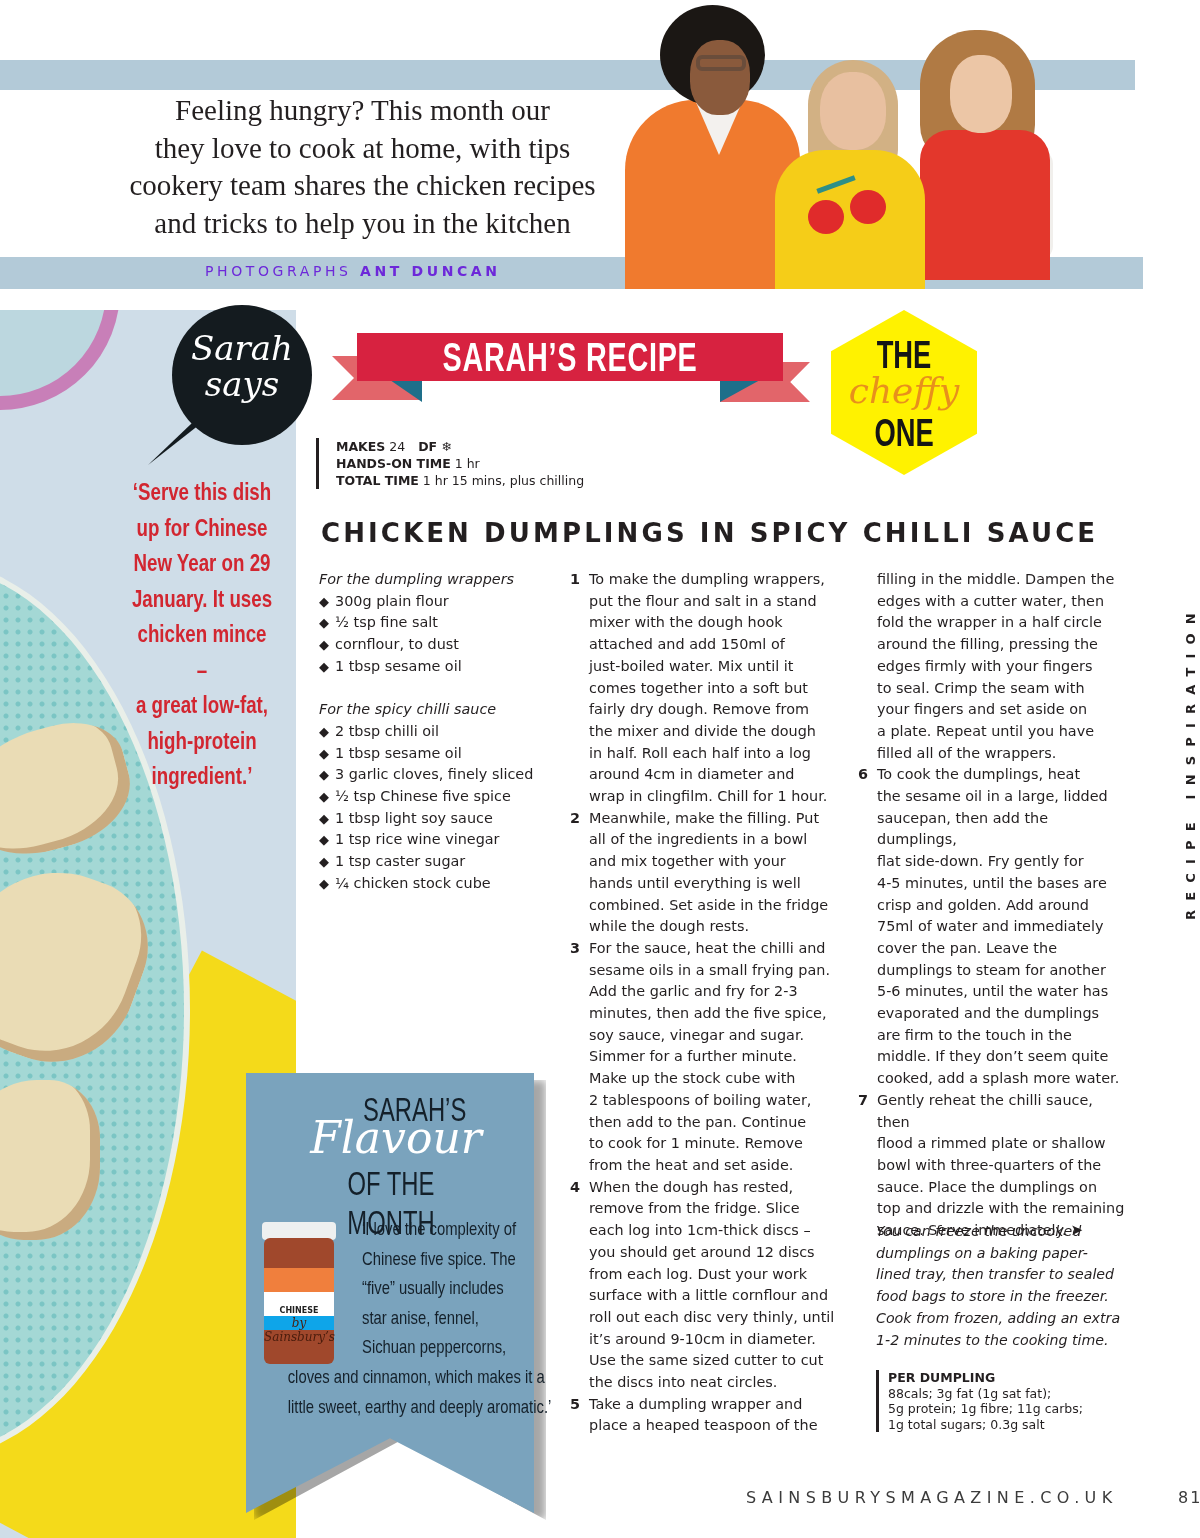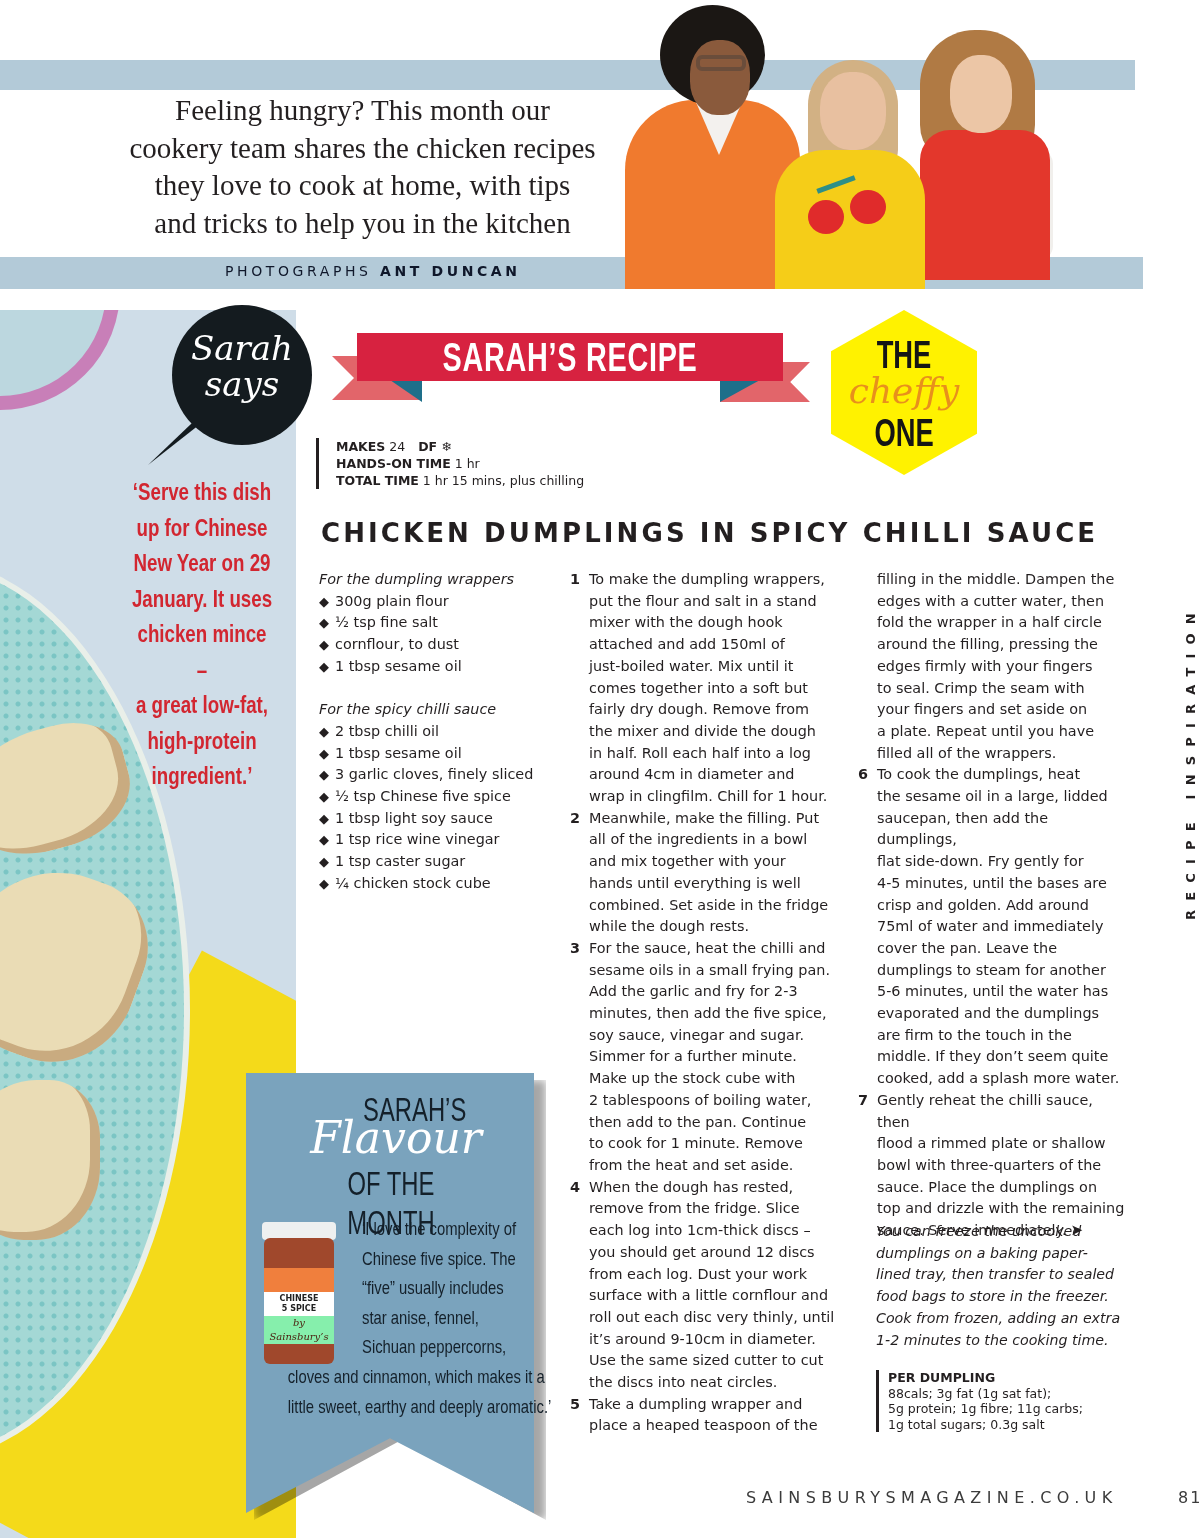--- a/index.html
+++ b/index.html
@@ -10,21 +10,21 @@
   .band-top { position: absolute; left: 0; top: 60px; width: 1135px; height: 30px; background: #b3cad8; }
   .band-bottom { position: absolute; left: 0; top: 257px; width: 1143px; height: 32px; background: #b3cad8; }
   .intro {
     position: absolute; left: 100px; top: 92px; width: 525px;
     font-family: "Liberation Serif", serif; font-size: 29px; line-height: 37.5px;
     text-align: center; color: #231f20;
   }
   .credit {
     position: absolute; left: 205px; top: 263px;
     font-family: "DejaVu Sans", sans-serif; font-size: 14px; letter-spacing: 3.6px;
-    color: #0f172a; font-weight: bold; margin-left: 20px;
+    color: #6d28d9; font-weight: bold;
   }
   .credit .lbl { font-weight: normal; }
 
   
   .team { position: absolute; left: 620px; top: 0; width: 440px; height: 289px; }
   .person { position: absolute; }
   .p1-body { left: 5px; top: 100px; width: 175px; height: 189px; background: #f07a2e; border-radius: 70px 60px 0 0; }
   .p1-shirt { left: 75px; top: 100px; width: 48px; height: 55px; background: #f3f1ee; clip-path: polygon(0 0,100% 0,50% 100%); }
   .p1-hair { left: 40px; top: 5px; width: 105px; height: 100px; background: #1b1714; border-radius: 50%; }
   .p1-face { left: 70px; top: 40px; width: 60px; height: 75px; background: #8a5a3c; border-radius: 45%; }
@@ -143,40 +143,40 @@
   .fl-quote-bottom { position: absolute; left: 258px; top: 1362px; width: 270px; font-family: Liberation Sans, sans-serif;
     font-size: 19px; line-height: 29.5px; color: #14202a; text-align: center; }
   .fl-quote-top span, .fl-quote-bottom span { display: block; white-space: nowrap; transform: scaleX(0.78); transform-origin: left center; }
   .fl-quote-bottom span { transform-origin: center; }
 
   .jar { position: absolute; left: 262px; top: 1222px; width: 74px; height: 142px; }
   .jar .lid { position: absolute; left: 0; top: 0; width: 74px; height: 18px; background: #eef0f0; border-radius: 4px; }
   .jar .glass { position: absolute; left: 2px; top: 16px; width: 70px; height: 126px; background: #a0482c; border-radius: 6px; }
   .jar .label-top { position: absolute; left: 2px; top: 46px; width: 70px; height: 24px; background: #f07f3d; }
   .jar .label-mid { position: absolute; left: 2px; top: 70px; width: 70px; height: 24px; background: #ffffff;
-    font-family: "DejaVu Sans", sans-serif; font-weight: bold; font-size: 8px; line-height: 10px; text-align: center; color: #222; padding-top: 2px; }
-  .jar .label-bot { position: absolute; left: 2px; top: 94px; width: 70px; height: 28px; background: #86efac;
-    font-family: "DejaVu Serif", serif; font-style: italic; font-size: 10px; color: #4a1c0c; text-align: center; line-height: 14px; }
+    font-family: "DejaVu Sans", sans-serif; font-weight: bold; font-size: 8px; line-height: 10px; text-align: center; color: #222; padding-top: 14px; }
+  .jar .label-bot { position: absolute; left: 2px; top: 94px; width: 70px; height: 14px; background: #0ea5e9;
+    font-family: "DejaVu Serif", serif; font-style: italic; font-size: 12px; color: #4a1c0c; text-align: center; line-height: 14px; }
 
   
   .side-label { position: absolute; left: 1183px; top: 920px; transform: rotate(-90deg); transform-origin: left top;
     font-family: "DejaVu Sans", sans-serif; font-weight: bold; font-size: 13px; letter-spacing: 9.2px; color: #231f20; white-space: nowrap; }
   .footer-site { position: absolute; left: 746px; top: 1488px; font-family: "DejaVu Sans", sans-serif; font-size: 16px; letter-spacing: 5.4px; color: #3b3b3b; }
   .footer-page { position: absolute; left: 1178px; top: 1488px; font-family: "DejaVu Sans", sans-serif; font-size: 16px; letter-spacing: 2px; color: #3b3b3b; }
 </style>
 </head>
 <body>
 
 <div class="band-top"></div>
 <div class="band-bottom"></div>
 
 <div class="intro">
   <div>Feeling hungry? This month our</div>
+  <div>they love to cook at home, with tips</div>
   <div>cookery team shares the chicken recipes</div>
-  <div>they love to cook at home, with tips</div>
   <div>and tricks to help you in the kitchen</div>
 </div>
 <div class="credit">
   <span class="lbl">PHOTOGRAPHS</span>
   <span>ANT DUNCAN</span>
 </div>
 
 <div class="team">
   <div class="person p1-body"></div>
   <div class="person p1-shirt"></div>

